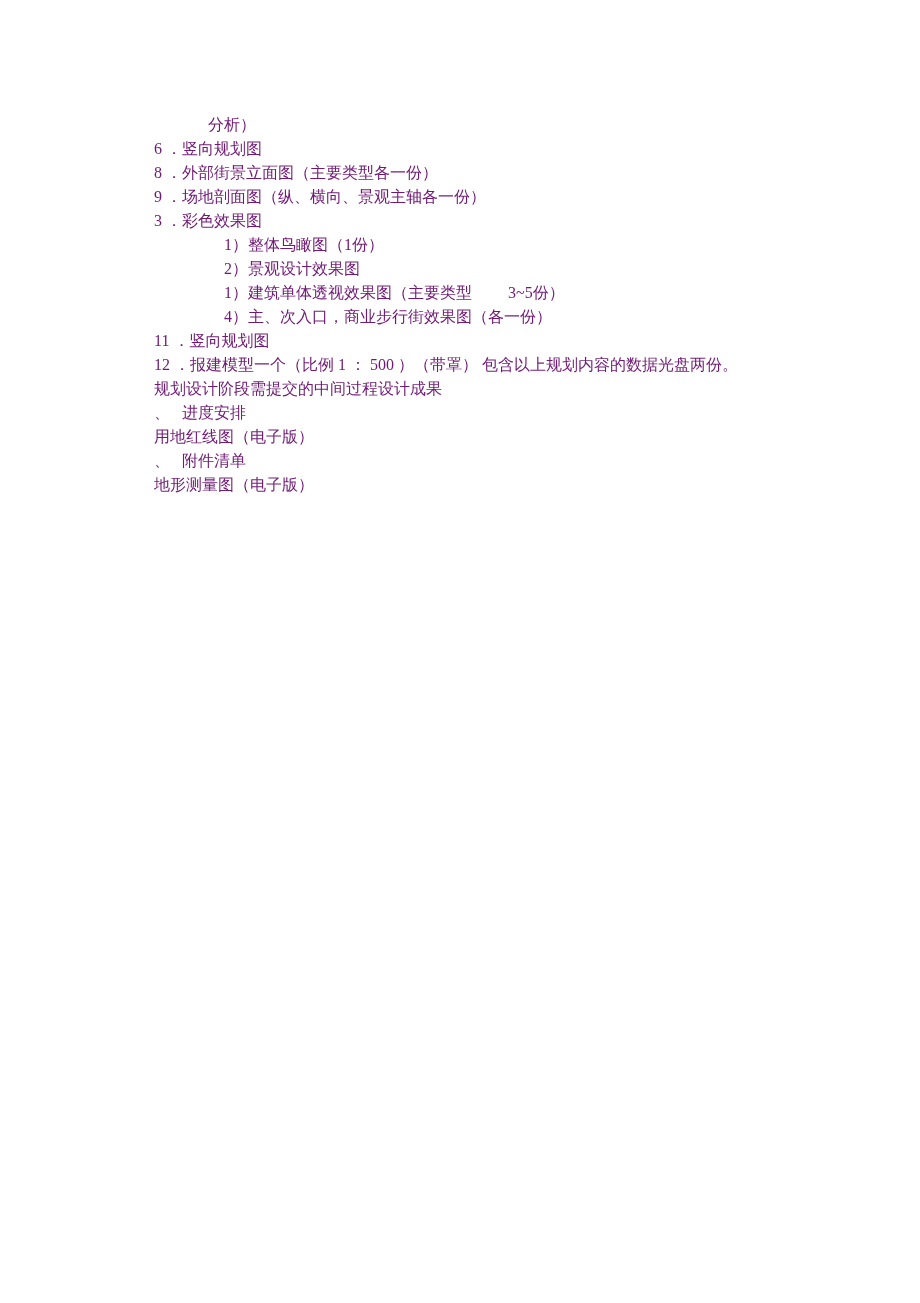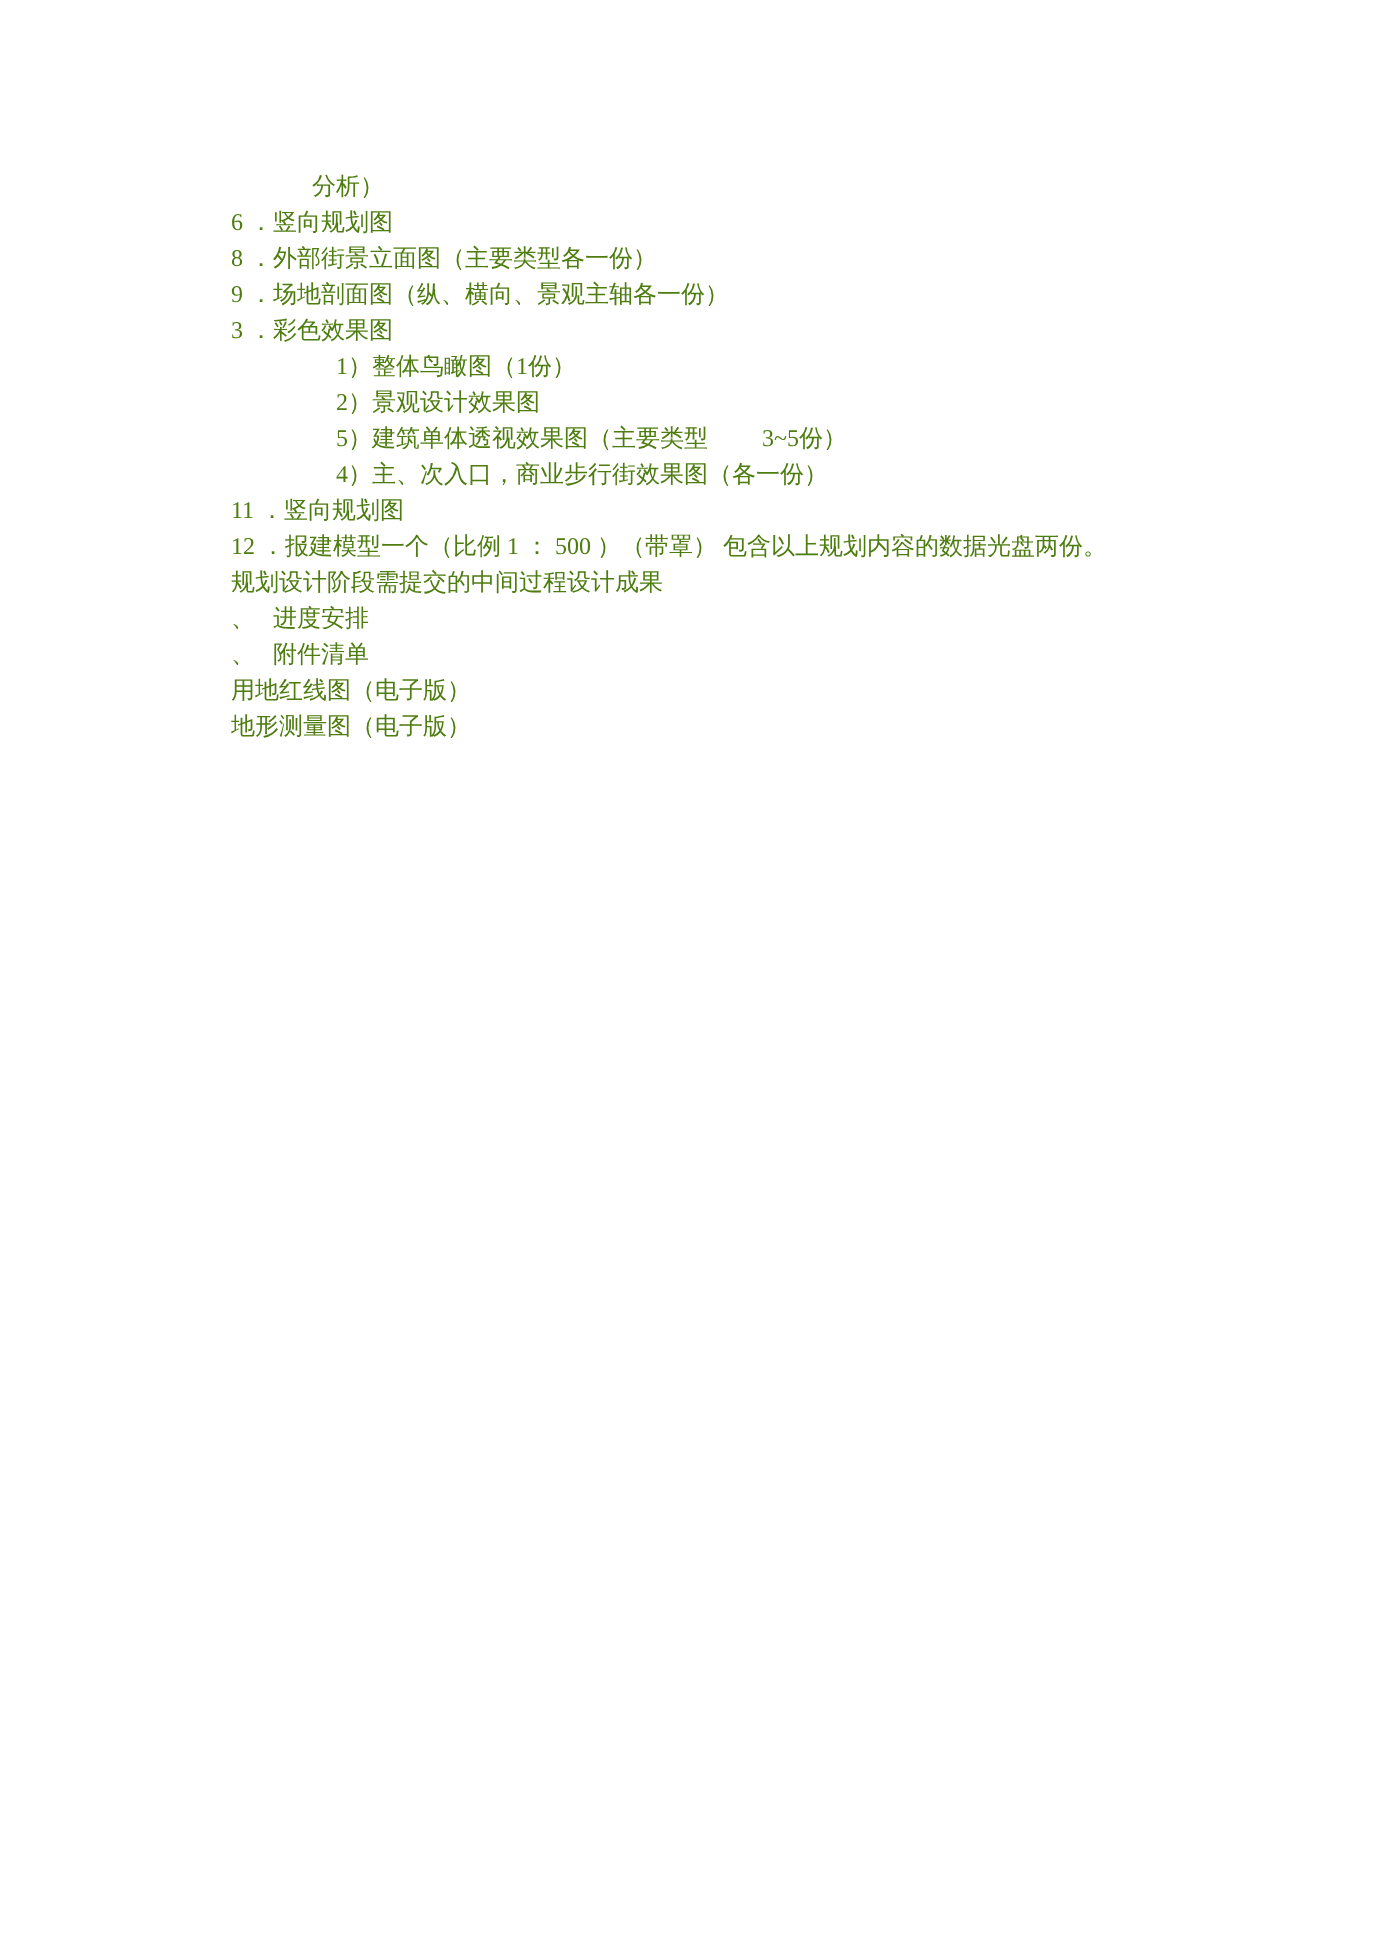--- a/index.html
+++ b/index.html
@@ -7,21 +7,21 @@
     padding: 0;
     background: #ffffff;
     width: 920px;
   }
   .page {
     position: relative;
     width: 920px;
     min-height: 1303px;
     font-family: "SimSun", "宋体", serif;
     font-size: 16px;
-    color: #4d7c0f;
+    color: #701a75;
     line-height: 1.5;
   }
   .content {
     position: absolute;
     left: 154px;
     top: 113px;
     width: 640px;
   }
   .line {
     white-space: nowrap;
@@ -55,30 +55,30 @@
 
 
     <p class="line"><span class="num">8 ．</span><span>外部街景立面图（主要类型各一份）</span></p>
 
     <p class="line"><span class="num">9 ．</span><span>场地剖面图（纵、横向、景观主轴各一份）</span></p>
 
     <p class="line"><span class="num">3 ．</span><span>彩色效果图</span></p>
 
     <p class="line indent-sub2"><span>1）整体鸟瞰图（1份）</span></p>
     <p class="line indent-sub2"><span>2）景观设计效果图</span></p>
-    <p class="line indent-sub2"><span>5）建筑单体透视效果图（主要类型</span><span class="gap-big"></span><span>3~5份）</span></p>
+    <p class="line indent-sub2"><span>1）建筑单体透视效果图（主要类型</span><span class="gap-big"></span><span>3~5份）</span></p>
     <p class="line indent-sub2"><span>4）主、次入口，商业步行街效果图（各一份）</span></p>
 
     <p class="line"><span class="num">11 ．</span><span>竖向规划图</span></p>
 
     <p class="line"><span class="num">12 ．</span><span>报建模型一个（比例 1 ： 500 ）（带罩） 包含以上规划内容的数据光盘两份。</span></p>
 
     <p class="line"><span>规划设计阶段需提交的中间过程设计成果</span></p>
 
     <p class="line"><span class="punct-lead">、</span><span>进度安排</span></p>
 
+    <p class="line"><span>用地红线图（电子版）</span></p>
+
     <p class="line"><span class="punct-lead">、</span><span>附件清单</span></p>
-
-    <p class="line"><span>用地红线图（电子版）</span></p>
     <p class="line"><span>地形测量图（电子版）</span></p>
 
   </div>
 </div>
 
 </body></html>

